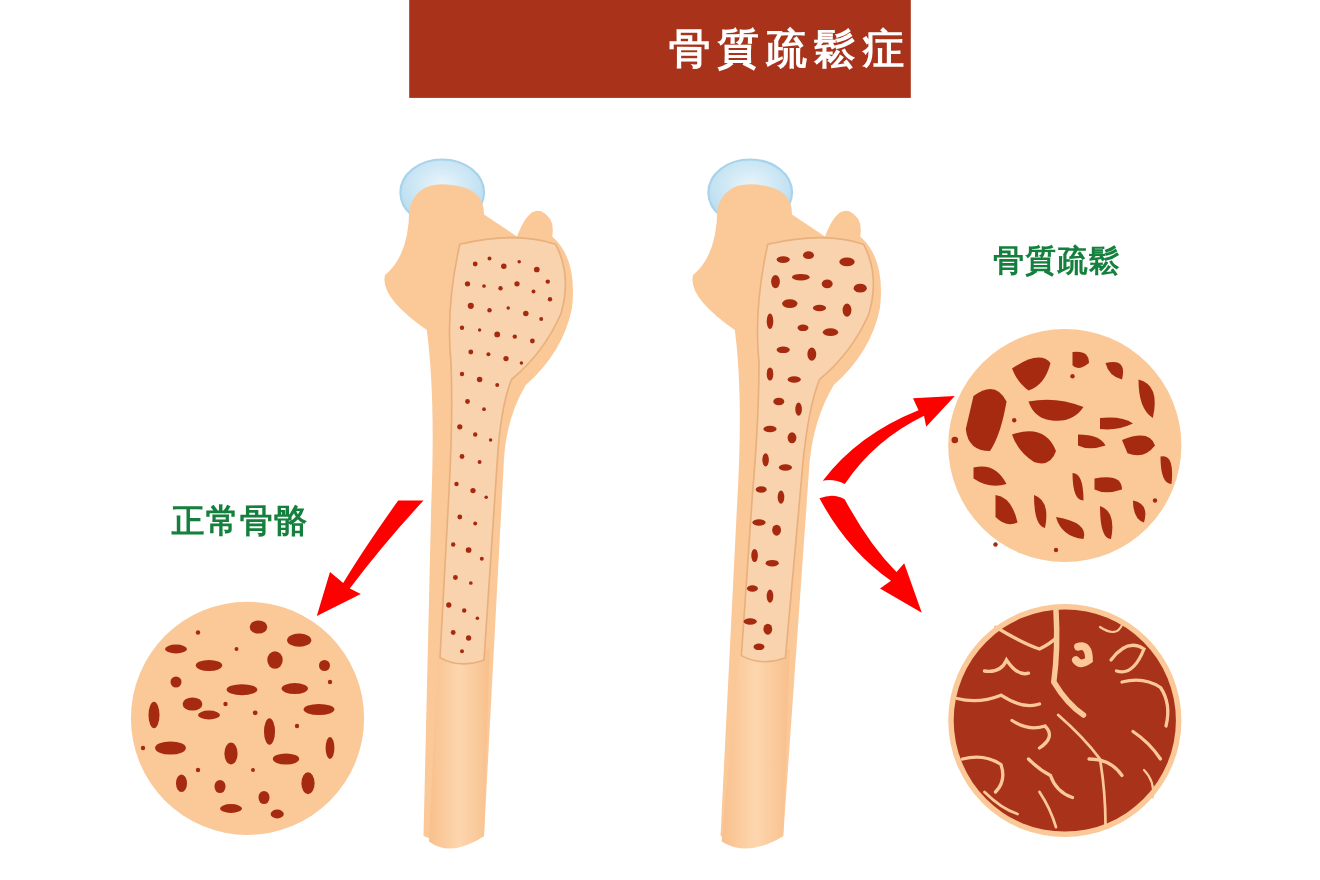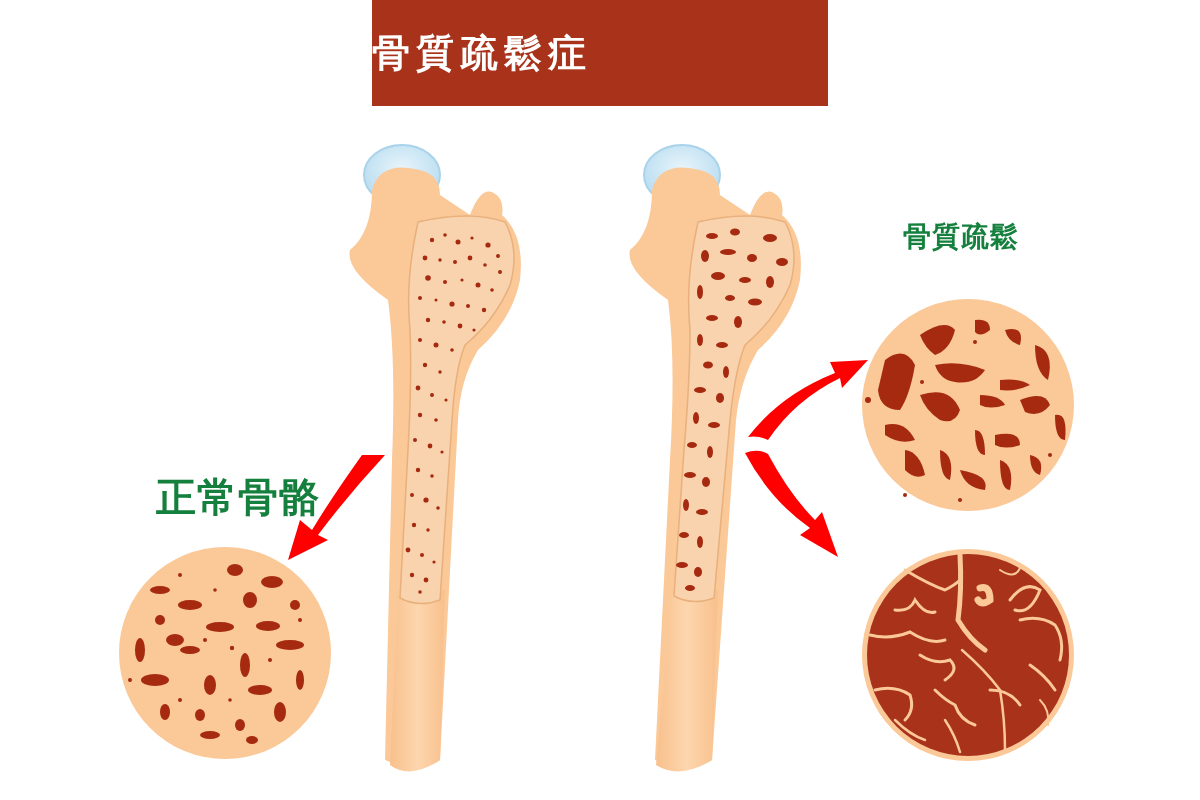--- a/index.html
+++ b/index.html
@@ -1,20 +1,20 @@
 <!DOCTYPE html>
 <html><head>
 <meta charset="utf-8">
 <style>
   html,body{margin:0;padding:0;background:#ffffff;}
   body{width:1200px;height:800px;position:relative;overflow:hidden;font-family:"DejaVu Sans","Liberation Sans",sans-serif;}
-  .title-bar{position:absolute;left:372px;top:0;width:456px;height:106px;background:#a8321a;display:flex;align-items:center;justify-content:flex-start;}
+  .title-bar{position:absolute;left:372px;top:0;width:456px;height:89px;background:#a8321a;display:flex;align-items:center;justify-content:flex-end;}
   .title-text{color:#ffffff;font-size:38px;font-weight:bold;letter-spacing:6px;font-family:"DejaVu Sans",sans-serif;}
   .label{position:absolute;color:#15803d;font-weight:bold;font-family:"DejaVu Sans",sans-serif;}
-  .label-normal{left:156px;top:454px;font-size:40px;letter-spacing:1px;margin-top:16px;}
+  .label-normal{left:156px;top:454px;font-size:30px;letter-spacing:1px;}
   .label-osteo{left:903px;top:218px;font-size:28px;letter-spacing:1px;}
   svg.scene{position:absolute;left:0;top:0;}
 </style>
 </head>
 <body>
 
 <div class="title-bar">
   <span class="title-text">骨質疏鬆症</span>
 </div>
 

